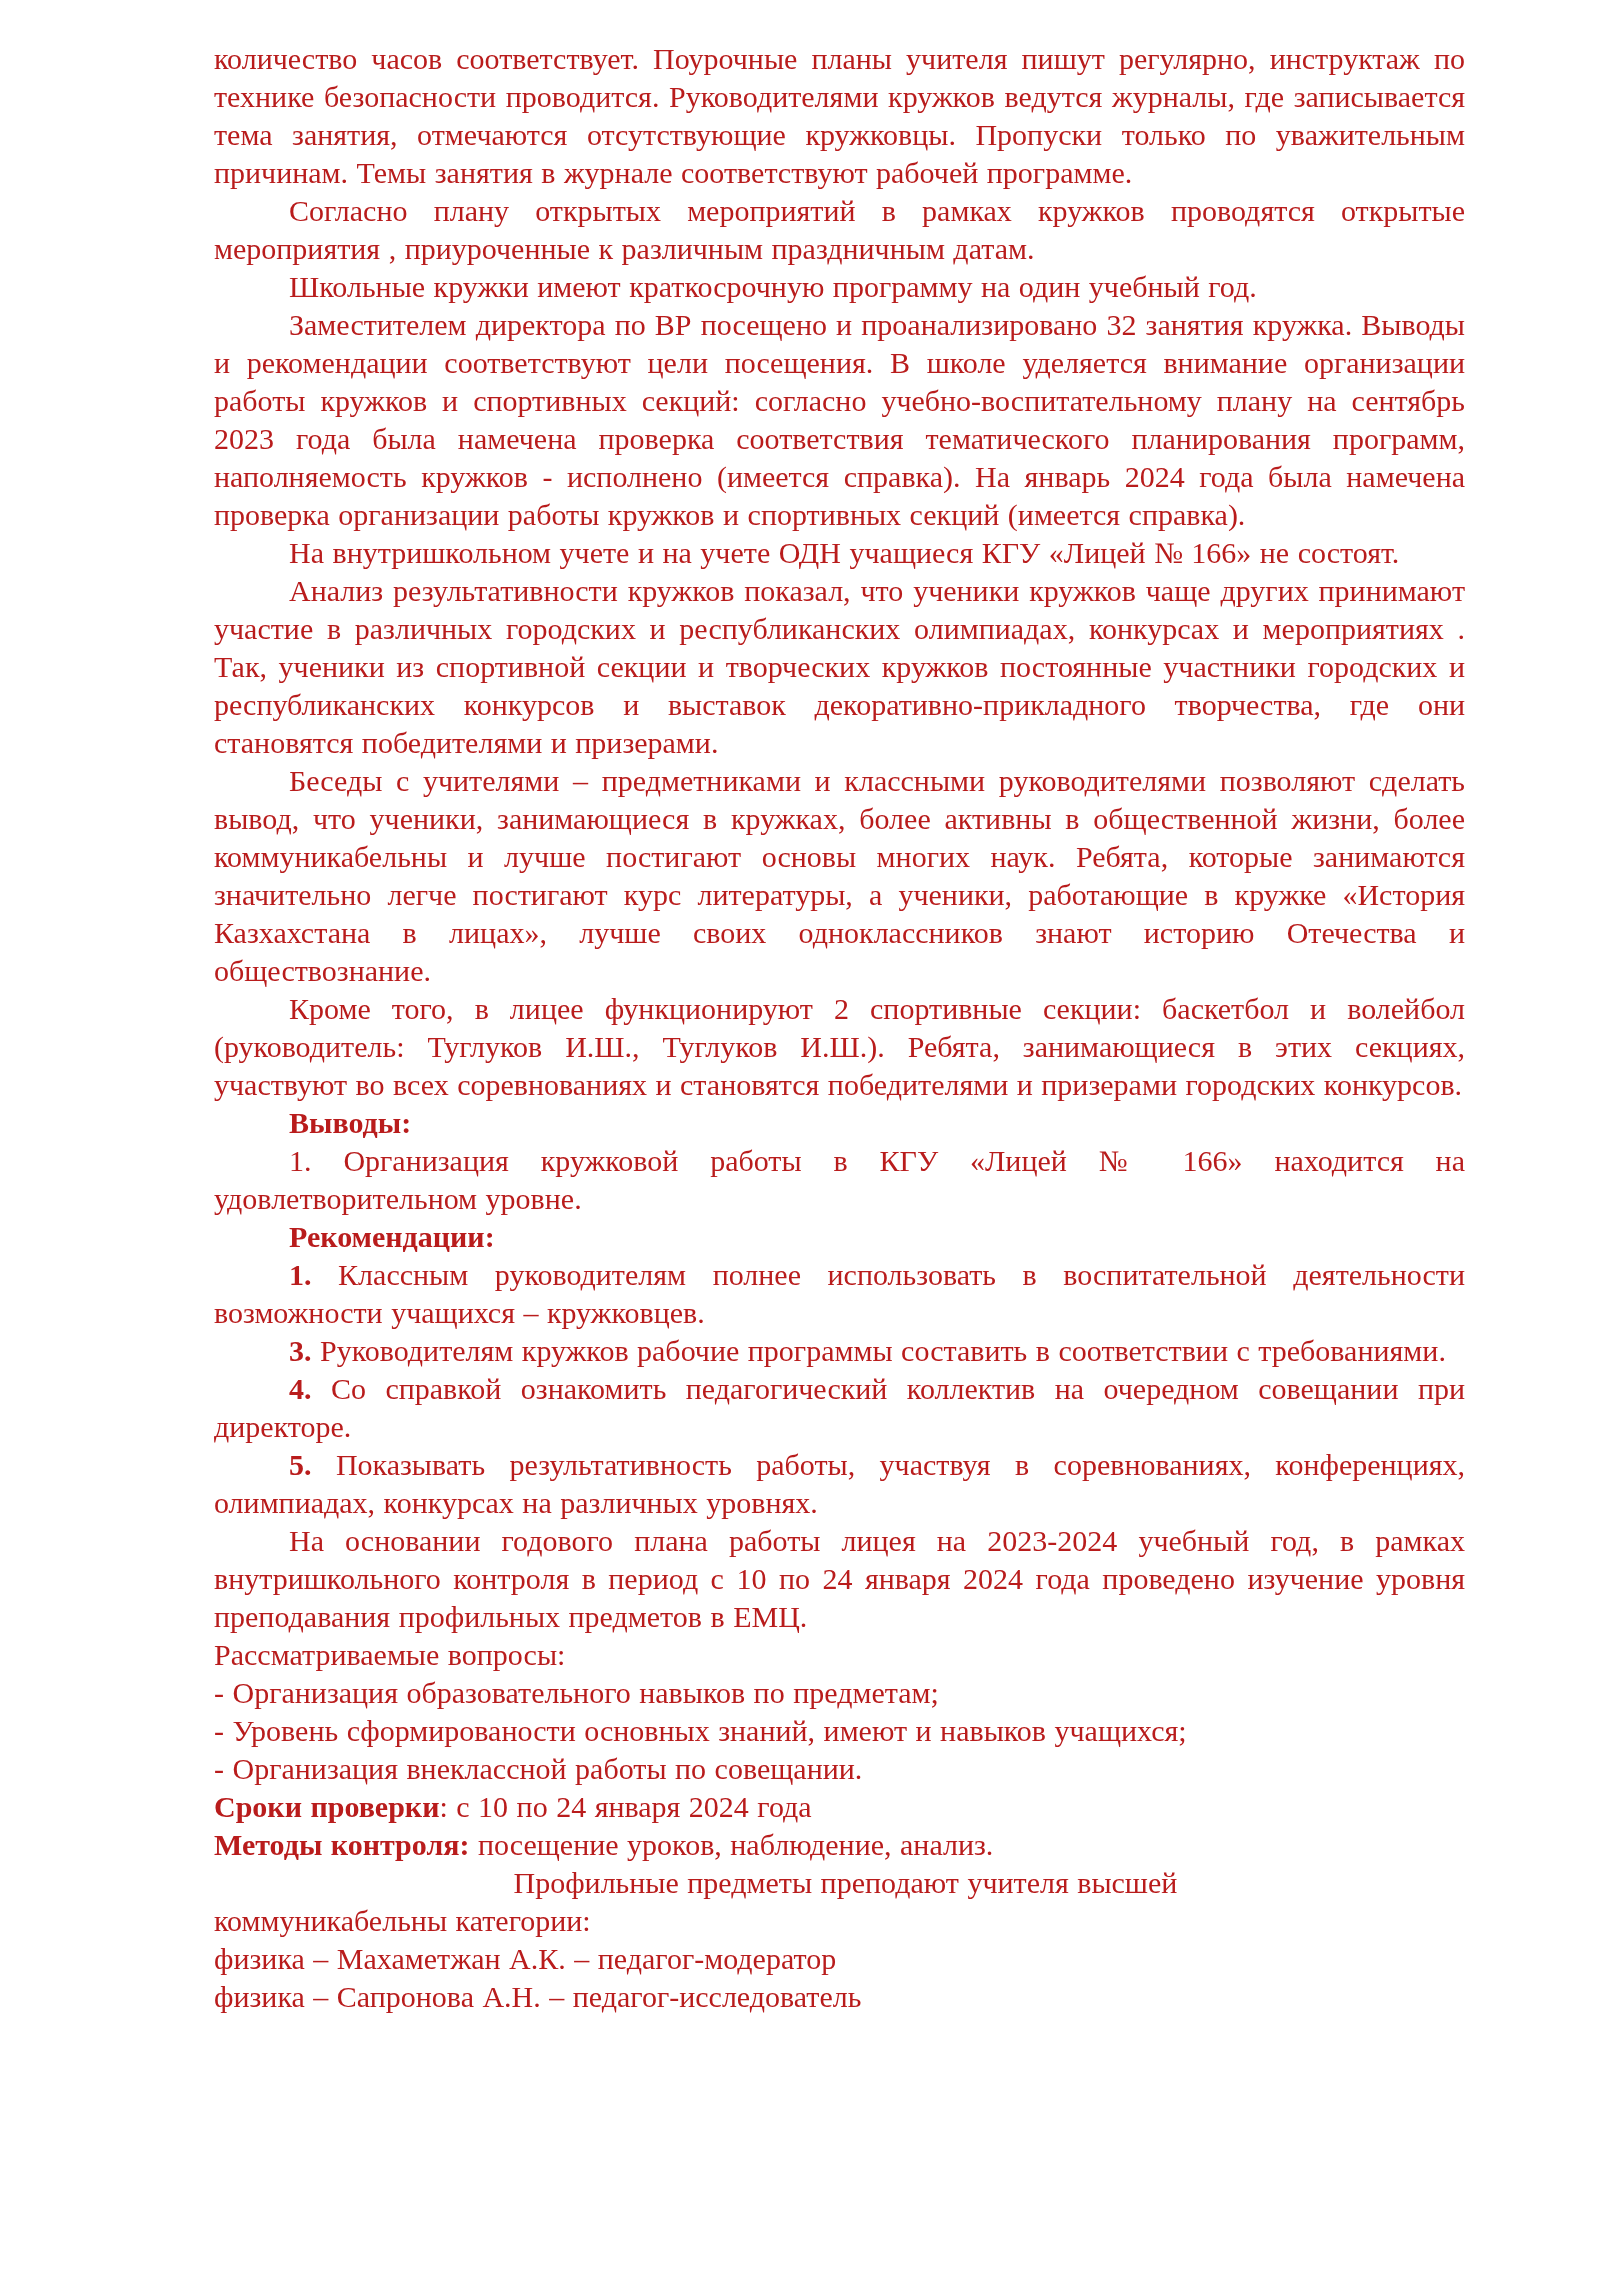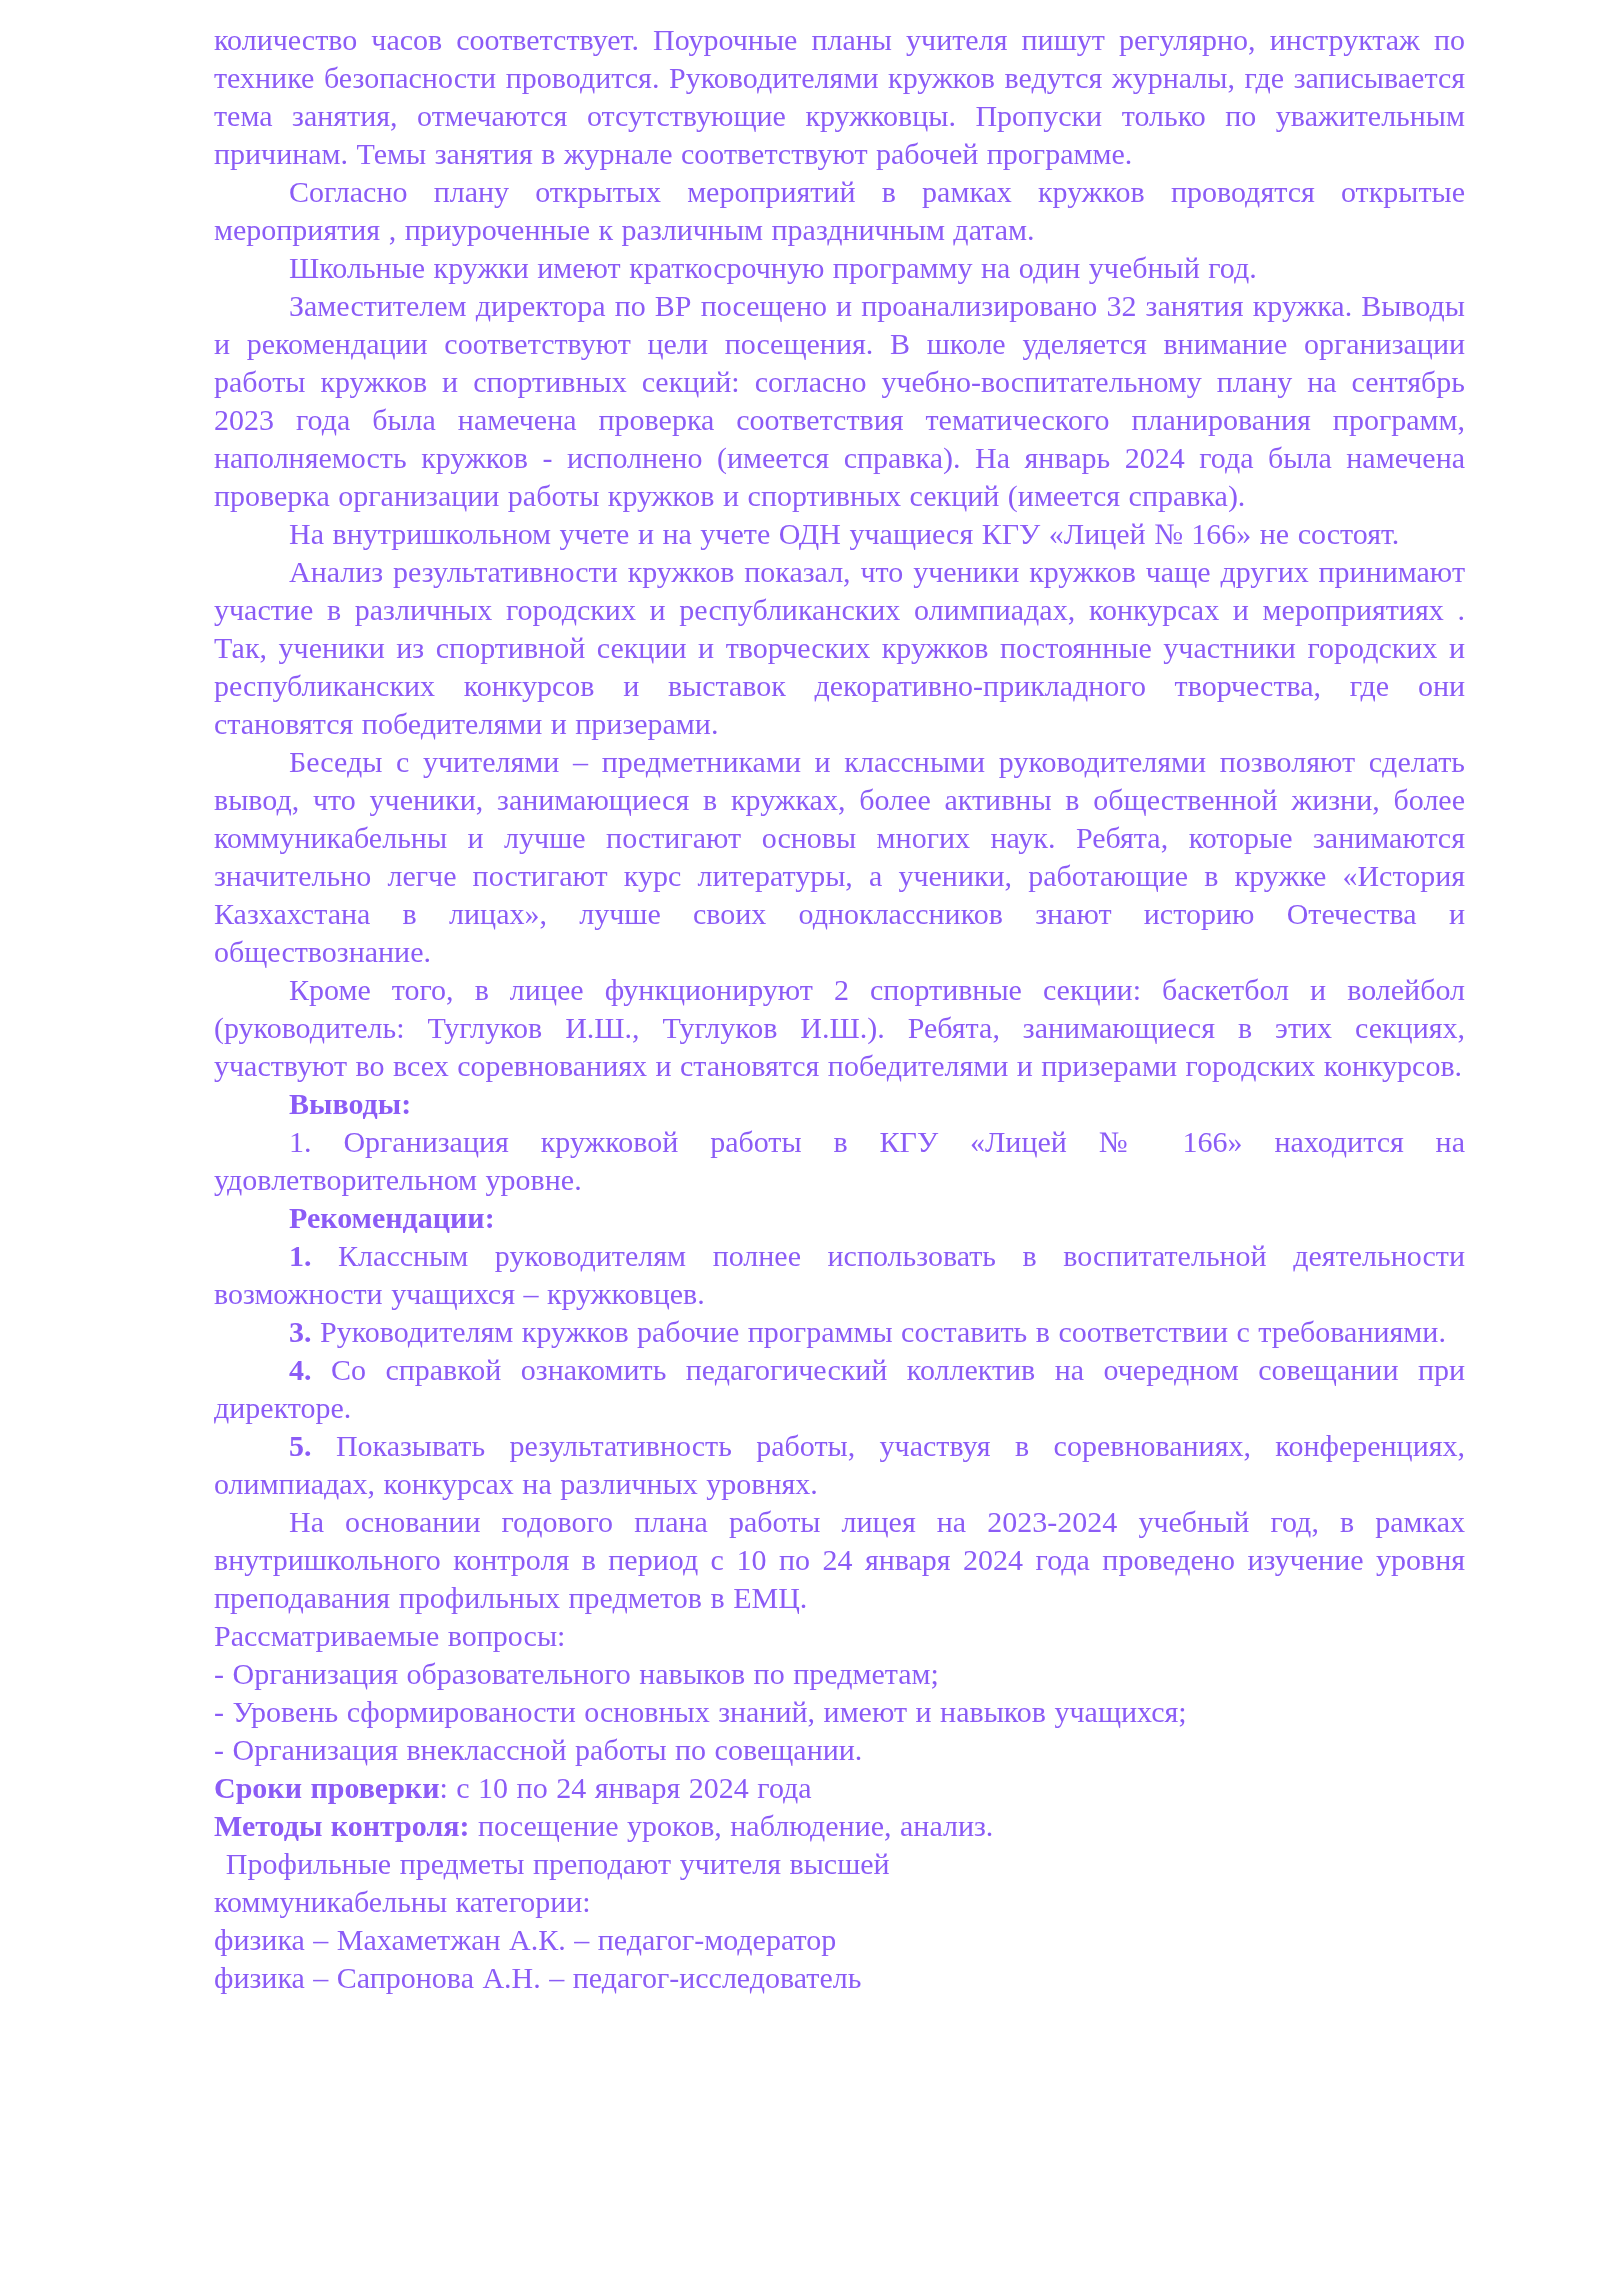--- a/index.html
+++ b/index.html
@@ -16,38 +16,38 @@
   .sheet {
     position: absolute;
     left: 0; top: 0;
     width: 1621px;
     height: 2293px;
     background: #ffffff;
   }
   .doc-body {
     position: absolute;
     left: 214px;
-    top: 21px;
+    top: 40px;
     width: 1251px;
-    color: #8b5cf6;
+    color: #b91c1c;
   }
   p.para {
     margin: 0;
     padding: 0;
     font-size: 30px;
     line-height: 38px;
     text-align: left;
     word-spacing: 1px;
   }
   p.para.justify {
     text-align: justify;
     text-justify: inter-word;
   }
   p.para.ind-normal { text-indent: 75px; }
-  p.para.ind-small  { text-indent: 11.8px; }
+  p.para.ind-small  { text-indent: 11.8px; text-align: center; }
   p.para.ind-none   { text-indent: 0; }
   .bold { font-weight: bold; }
 </style>
 </head>
 <body>
 
 <div class="sheet">
   <div class="doc-body">
       <p class="para ind-none justify"><span>количество часов соответствует. Поурочные планы учителя пишут регулярно, инструктаж по технике безопасности проводится. Руководителями кружков ведутся журналы, где записывается тема занятия, отмечаются отсутствующие кружковцы. Пропуски только по уважительным причинам. Темы занятия в журнале соответствуют рабочей программе.</span></p>
       <p class="para ind-normal justify"><span>Согласно плану открытых мероприятий в рамках кружков проводятся открытые мероприятия , приуроченные к различным праздничным датам.</span></p>

